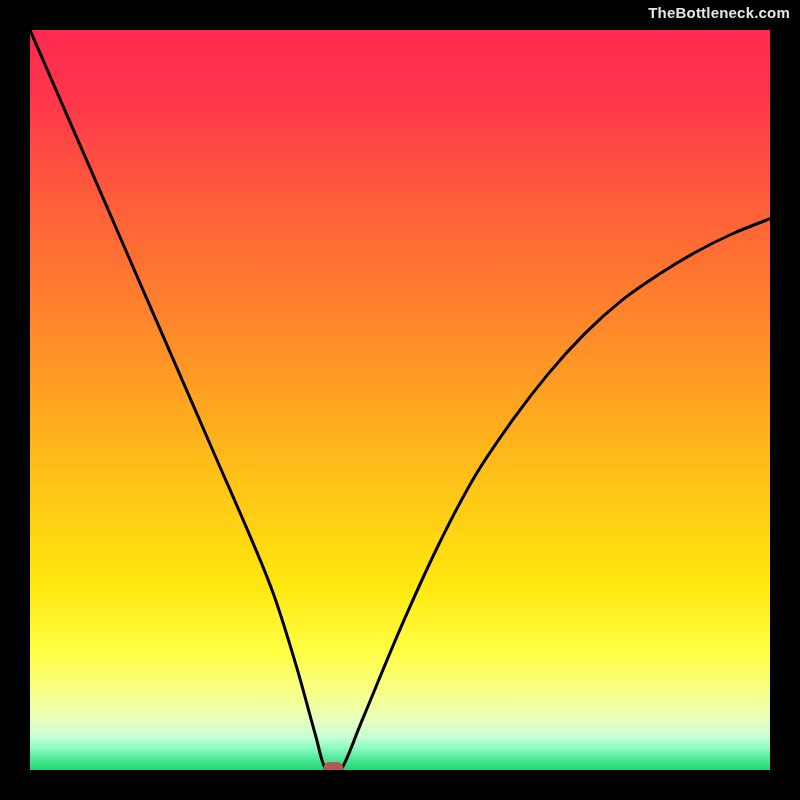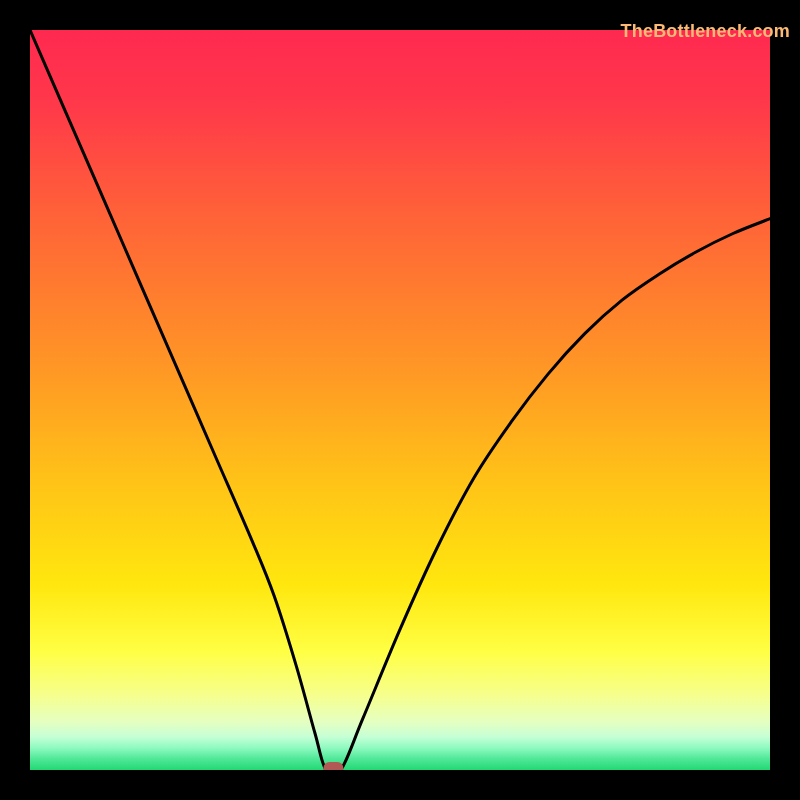--- a/index.html
+++ b/index.html
@@ -11,24 +11,24 @@
     font-family: Arial, Helvetica, sans-serif;
   }
   .frame {
     position: relative;
     width: 800px;
     height: 800px;
     background: #000;
   }
   .watermark {
     position: absolute;
-    top: 21px;
+    top: 4px;
     right: 10px;
-    color: #fdba74;
-    font-size: 18px;
+    color: #e5e5e5;
+    font-size: 15px;
     font-weight: 600;
     letter-spacing: 0.2px;
     z-index: 5;
   }
   .plot-wrap {
     position: absolute;
     left: 30px;
     top: 30px;
     width: 740px;
     height: 740px;

